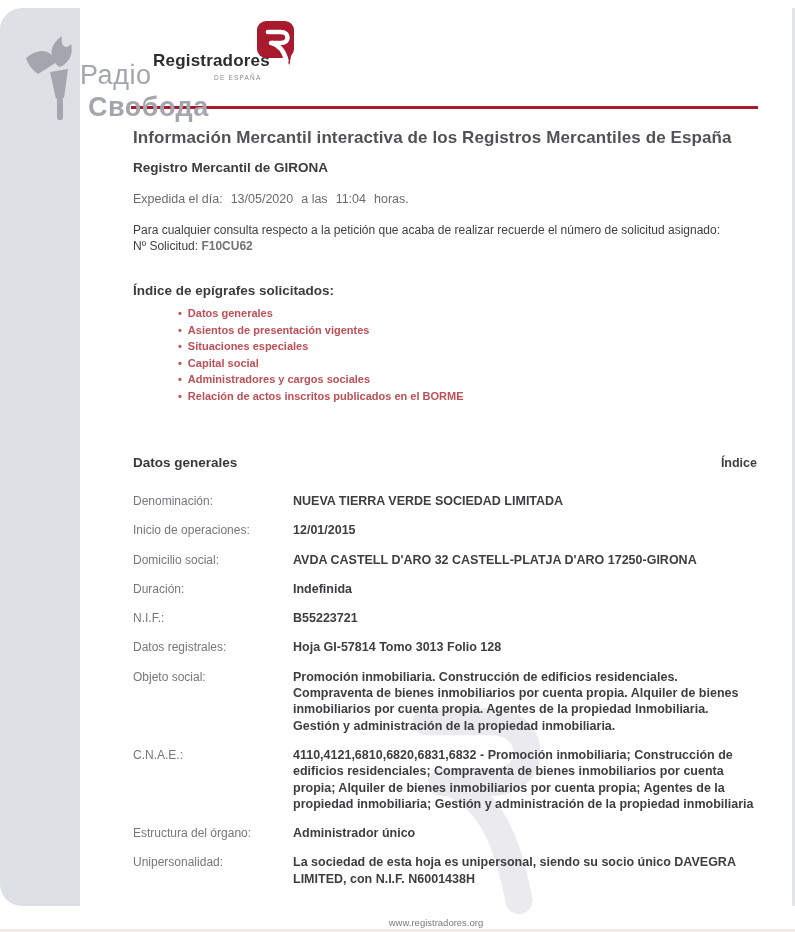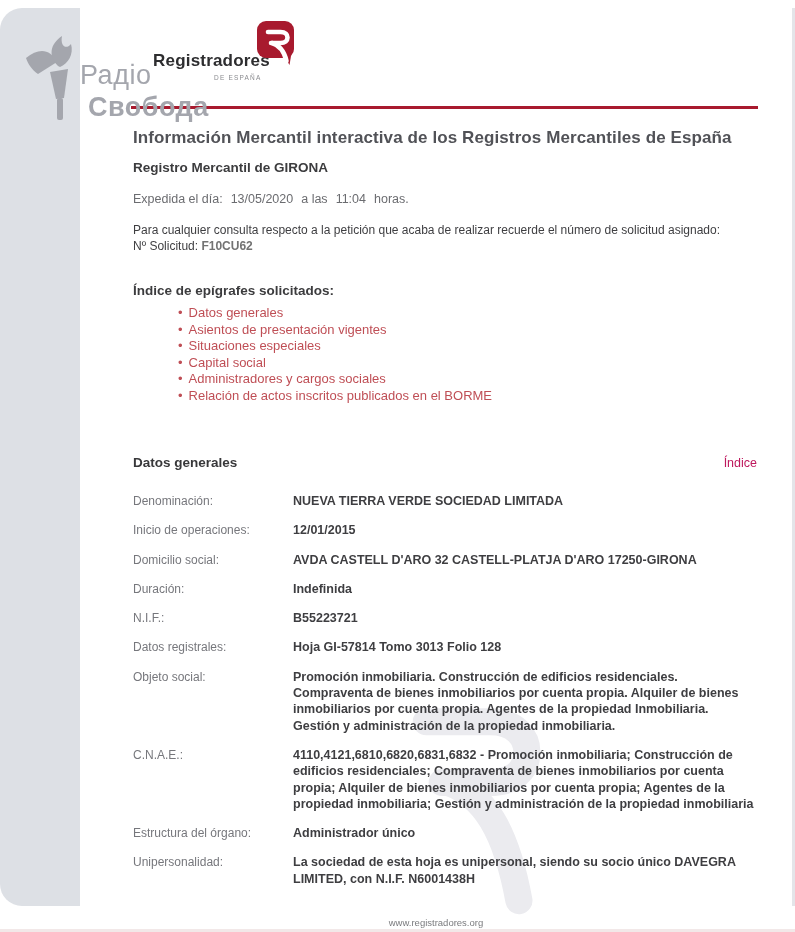--- a/index.html
+++ b/index.html
@@ -42,29 +42,29 @@
   }
   .registry { margin-top:12px; font-size:13.5px; font-weight:bold; color:#3c3c3e; }
   .issued { margin-top:17px; font-size:12.5px; color:#6b6c70; }
   .issued .sp { display:inline-block; width:8px; }
   .note { margin-top:16px; font-size:12px; color:#3e3e41; line-height:16px; max-width:600px; }
   .note b { font-weight:bold; color:#737373; }
 
   .index-heading { margin-top:29px; font-size:13.5px; font-weight:bold; color:#3c3c3e; }
   .index-list { list-style:none; margin-top:7px; margin-left:45px; }
   .index-list li {
-    font-size:13px; color:#bf4e55; line-height:16.5px; cursor:pointer;
+    font-size:11px; color:#bf4e55; line-height:16.5px; cursor:pointer;font-weight:bold;
   }
   .index-list li .blt { margin-right:6px; }
 
   .section-head {
     margin-top:51px; display:flex; justify-content:space-between; align-items:baseline;
   }
   .section-title { font-size:13.5px; font-weight:bold; color:#38383a; }
-  .index-link { font-size:12.5px; color:#be185d; cursor:pointer; }
+  .index-link { font-size:12.5px; color:#404040; cursor:pointer;font-weight:bold; }
 
   .datatable { margin-top:23px; position:relative; }
   .row { display:flex; margin-bottom:13px; position:relative; z-index:2; }
   .row .lbl { width:152px; flex:0 0 152px; font-size:12px; color:#76777c; padding-top:1px; }
   .row .val {
     width:472px; font-size:12.5px; font-weight:600; color:#3e3e41; line-height:16.3px;padding-left:8px;
   }
   .big-watermark {
     position:absolute; left:258px; top:200px; width:160px; height:230px;
     z-index:1; pointer-events:none;

